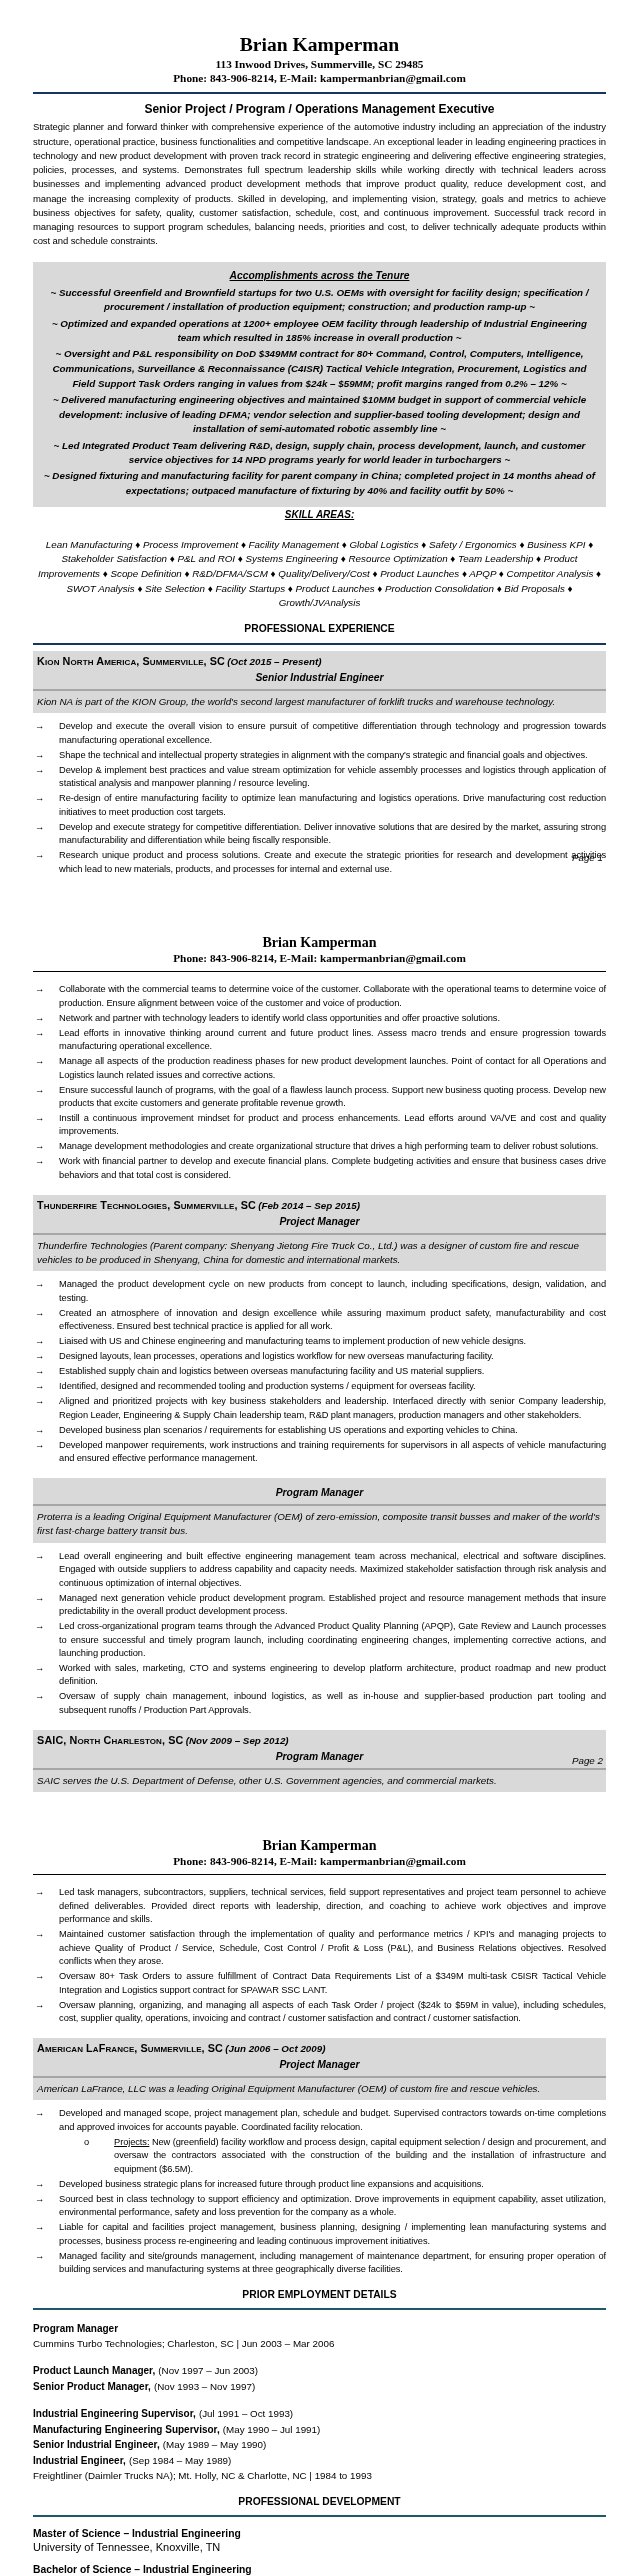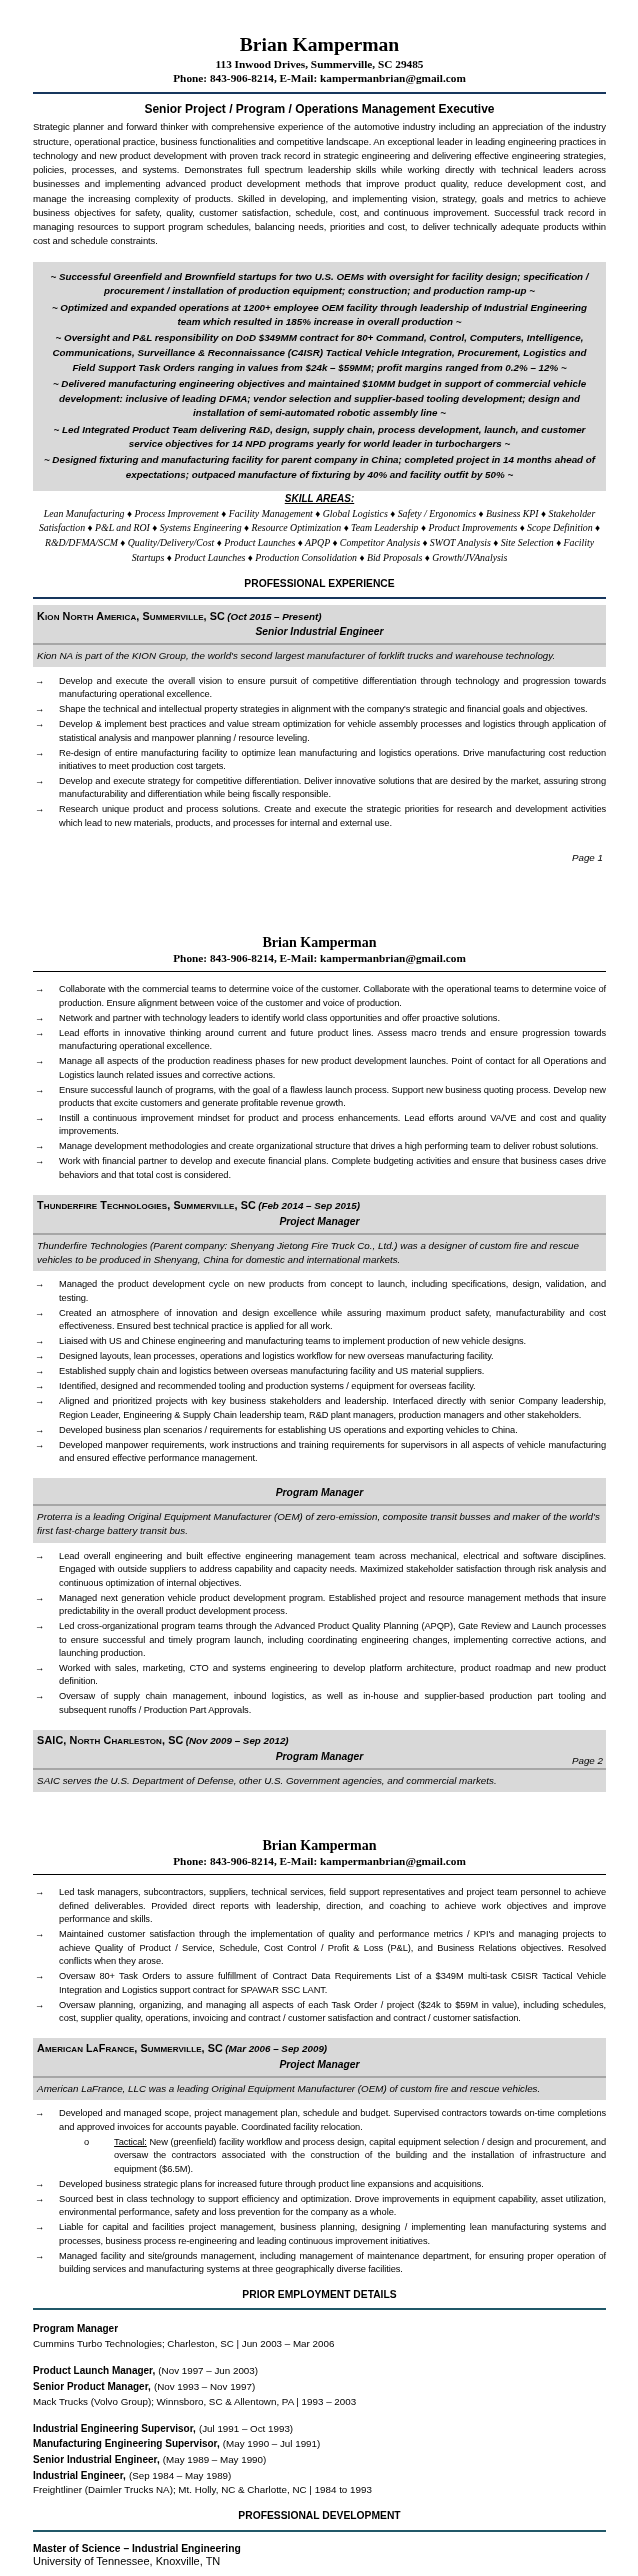--- a/index.html
+++ b/index.html
@@ -13,21 +13,21 @@
   .rule-hdr1{height:2.6px;background:#17365D;margin-top:5.2px;}
 
   .doc-title{font-size:12px;font-weight:bold;text-align:center;margin:8.2px 0 4.1px;}
   .summary{font-size:9.5px;line-height:1.5;text-align:justify;margin:0;letter-spacing:-0.1px;}
 
   .accom-box{background:#D9D9D9;margin-top:13.4px;padding:6.2px 7.2px;font-weight:bold;font-style:italic;font-size:9.8px;line-height:1.5;text-align:center;}
   .accom-title{text-decoration:underline;margin-bottom:2.1px;font-size:10.3px;}
   .accom-item{margin:1.5px 0;}
 
   .skills-head{margin-top:2px;text-align:center;font-weight:bold;font-style:italic;text-decoration:underline;font-size:10px;}
-  .skills-text{text-align:center;font-style:italic;font-size:9.8px;line-height:1.5;margin-top:3px;font-family:Liberation Serif, serif;}
+  .skills-text{text-align:center;font-style:italic;font-size:9.8px;line-height:1.5;margin-top:18px;}
 
   .section-head{font-size:10.3px;font-weight:bold;text-align:center;margin:12.4px 0 0;}
   .rule-section{height:2.1px;background:#17365D;margin-top:8.2px;}
   .rule-section.teal{background:#215868;}
 
   .job{margin-top:12.4px;}
   .job.first{margin-top:6.2px;}
   .job-head{background:#D9D9D9;padding:4.6px 4.1px 5.7px;}
   .company{font-weight:bold;font-variant:small-caps;font-size:10.8px;letter-spacing:0.1px;}
   .dates{font-weight:bold;font-style:italic;font-size:9.8px;}
@@ -68,20 +68,21 @@
       <div class="p1-name">Brian Kamperman</div>
       <div class="p1-sub">113 Inwood Drives, Summerville, SC  29485</div>
       <div class="p1-sub">Phone: 843-906-8214, E-Mail: kampermanbrian@gmail.com</div>
     </header>
     <div class="rule-hdr1"></div>
 
     <h1 class="doc-title">Senior Project / Program / Operations Management Executive</h1>
     <p class="summary">Strategic planner and forward thinker with comprehensive experience of the automotive industry including an appreciation of the industry structure, operational practice, business functionalities and competitive landscape. An exceptional leader in leading engineering practices in technology and new product development with proven track record in strategic engineering and delivering effective engineering strategies, policies, processes, and systems. Demonstrates full spectrum leadership skills while working directly with technical leaders across businesses and implementing advanced product development methods that improve product quality, reduce development cost, and manage the increasing complexity of products. Skilled in developing, and implementing vision, strategy, goals and metrics to achieve business objectives for safety, quality, customer satisfaction, schedule, cost, and continuous improvement. Successful track record in managing resources to support program schedules, balancing needs, priorities and cost, to deliver technically adequate products within cost and schedule constraints.</p>
 
     <div class="accom-box">
+      <div class="accom-title">Accomplishments across the Tenure</div>
       <div>
 
           <div class="accom-item">~ Successful Greenfield and Brownfield startups for two U.S. OEMs with oversight for facility design; specification / procurement / installation of production equipment; construction; and production ramp-up ~</div>
 
           <div class="accom-item">~ Optimized and expanded operations at 1200+ employee OEM facility through leadership of Industrial Engineering team which resulted in 185% increase in overall production ~</div>
 
           <div class="accom-item">~ Oversight and P&amp;L responsibility on DoD $349MM contract for 80+ Command, Control, Computers, Intelligence, Communications, Surveillance &amp; Reconnaissance (C4ISR) Tactical Vehicle Integration, Procurement, Logistics and Field Support Task Orders ranging in values from $24k – $59MM; profit margins ranged from 0.2% – 12% ~</div>
 
           <div class="accom-item">~ Delivered manufacturing engineering objectives and maintained $10MM budget in support of commercial vehicle development: inclusive of leading DFMA; vendor selection and supplier-based tooling development; design and installation of semi-automated robotic assembly line ~</div>
 
@@ -333,40 +334,40 @@
         <div class="bullet">
           <span class="arrow">→</span>
           <span class="btext">Oversaw planning, organizing, and managing all aspects of each Task Order / project ($24k to $59M in value), including schedules, cost, supplier quality, operations, invoicing and contract / customer satisfaction and contract / customer satisfaction.</span>
         </div>
       </div>
 
     <div class="job">
       <div class="job-head">
         <div class="company-line">
           <span class="company">American LaFrance, Summerville, SC</span>
-          <span class="dates">(Mar 2006 – Sep 2009)</span>
+          <span class="dates">(Jun 2006 – Oct 2009)</span>
         </div>
         <div class="position">Project Manager</div>
       </div>
       <div class="job-divider"></div>
       <div class="job-desc">American LaFrance, LLC was a leading Original Equipment Manufacturer (OEM) of custom fire and rescue vehicles.</div>
     </div>
 
     <div class="bullets">
 
         <div class="bullet">
           <span class="arrow">→</span>
           <div class="btext">
             <span>Developed and managed scope, project management plan, schedule and budget. Supervised contractors towards on-time completions and approved invoices for accounts payable. Coordinated facility relocation.</span>
             <div>
 
                 <div class="sub-bullet">
                   <span class="sub-marker">o</span>
                   <div class="sub-text">
-                    <span class="sub-lead">Tactical:</span>
+                    <span class="sub-lead">Projects:</span>
                     <span>New (greenfield) facility workflow and process design, capital equipment selection / design and procurement, and oversaw the contractors associated with the construction of the building and the installation of infrastructure and equipment ($6.5M).</span>
                   </div>
                 </div>
               </div>
           </div>
         </div>
 
         <div class="bullet">
           <span class="arrow">→</span>
           <div class="btext">
@@ -427,21 +428,20 @@
           <div>
 
               <div class="pe-role">
                 <span class="pe-title">Product Launch Manager,</span><span class="pe-dates">(Nov 1997 – Jun 2003)</span>
               </div>
 
               <div class="pe-role">
                 <span class="pe-title">Senior Product Manager,</span><span class="pe-dates">(Nov 1993 – Nov 1997)</span>
               </div>
             </div>
-          <div class="pe-company">Mack Trucks (Volvo Group); Winnsboro, SC &amp; Allentown, PA | 1993 – 2003</div>
         </div>
 
         <div class="pe-group">
           <div>
 
               <div class="pe-role">
                 <span class="pe-title">Industrial Engineering Supervisor,</span><span class="pe-dates">(Jul 1991 – Oct 1993)</span>
               </div>
 
               <div class="pe-role">

